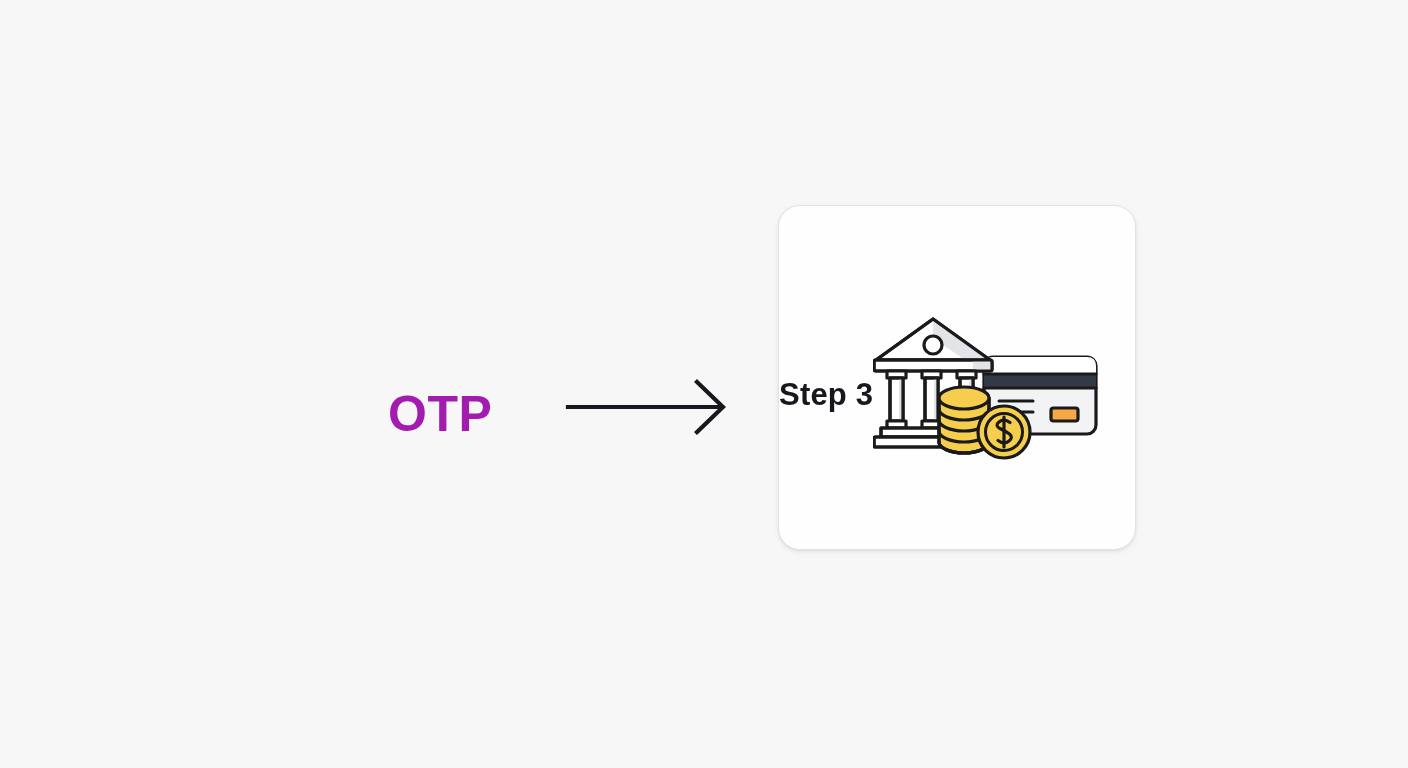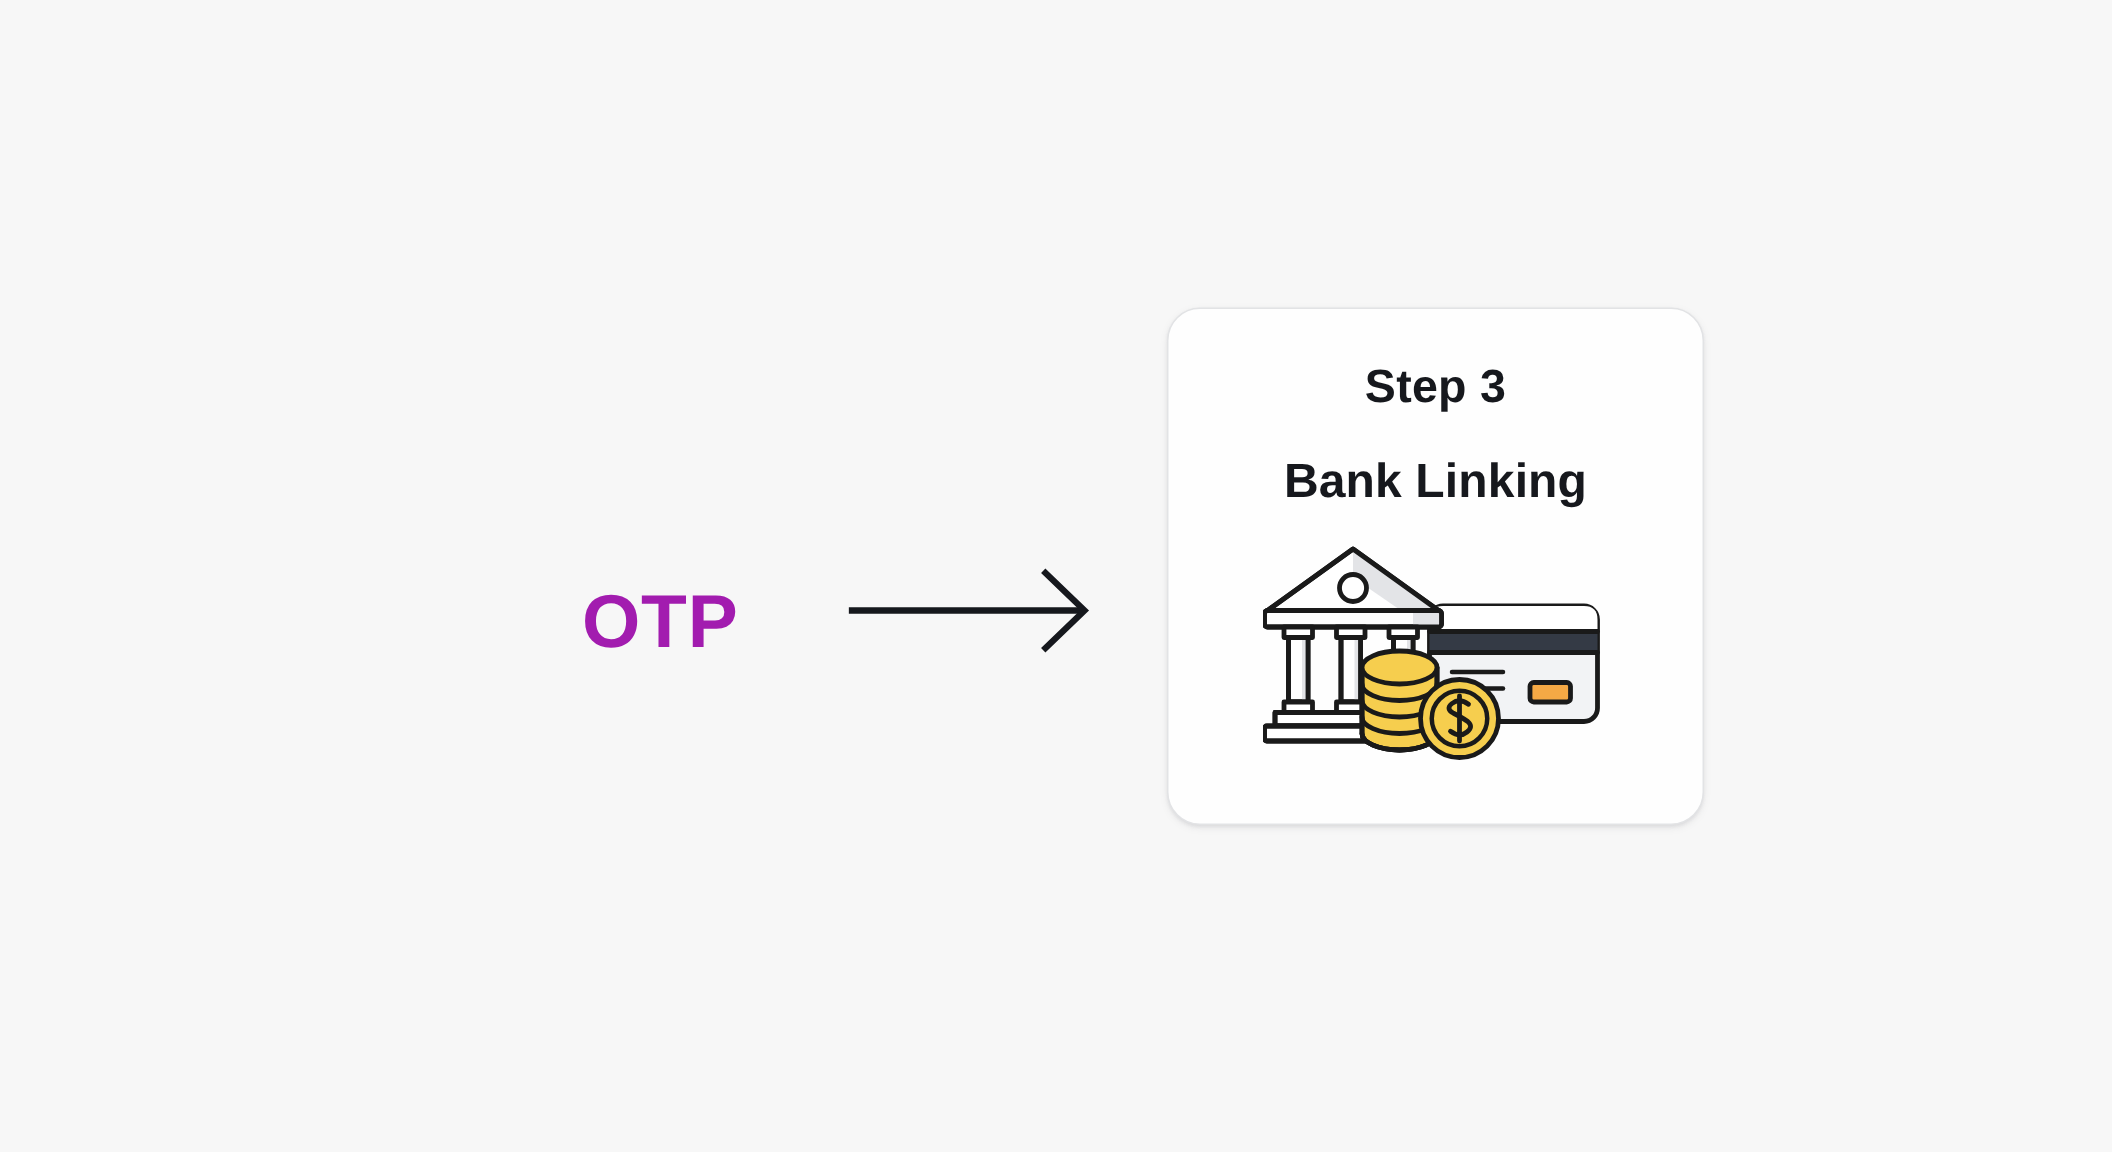--- a/index.html
+++ b/index.html
@@ -53,21 +53,21 @@
     left: 778px;
     top: 205px;
     width: 358px;
     height: 345px;
     background: #fefefe;
     border: 1px solid #e2e3e5;
     border-radius: 22px;
     box-shadow: 0 2px 5px rgba(120,120,128,0.13), 0 1px 2px rgba(120,120,128,0.10);
     box-sizing: border-box;
     display: flex;
-    flex-direction: column;
+    flex-direction: row;
     align-items: center;
     overflow: hidden;
   }
 
   #card-step-label {
     margin-top: 34px;
     font-size: 31px;
     font-weight: 700;
     color: #16181d;
     letter-spacing: 0.2px;
@@ -106,21 +106,20 @@
         <line x1="8" y1="29" x2="160" y2="29"></line>
         <polyline points="137,4 163,29 137,54"></polyline>
       </g>
     </svg>
   </div>
 
   <div id="step-card">
 
     <div id="card-step-label">Step 3</div>
 
-    <div id="card-title">Bank Linking</div>
 
     <div id="card-illustration">
       <svg viewBox="0 0 230 152" width="230" height="152" xmlns="http://www.w3.org/2000/svg">
         <g stroke="#1a1a1a" stroke-width="3.2" stroke-linejoin="round" stroke-linecap="round">
 
           <g>
             <rect x="111" y="44" width="112" height="77" rx="9" ry="9" fill="#f2f3f5"></rect>
 
             <path d="M111 53 q0-9 9-9 h94 q9 0 9 9 v8 h-112 z" fill="#ffffff" stroke="none"></path>
 

